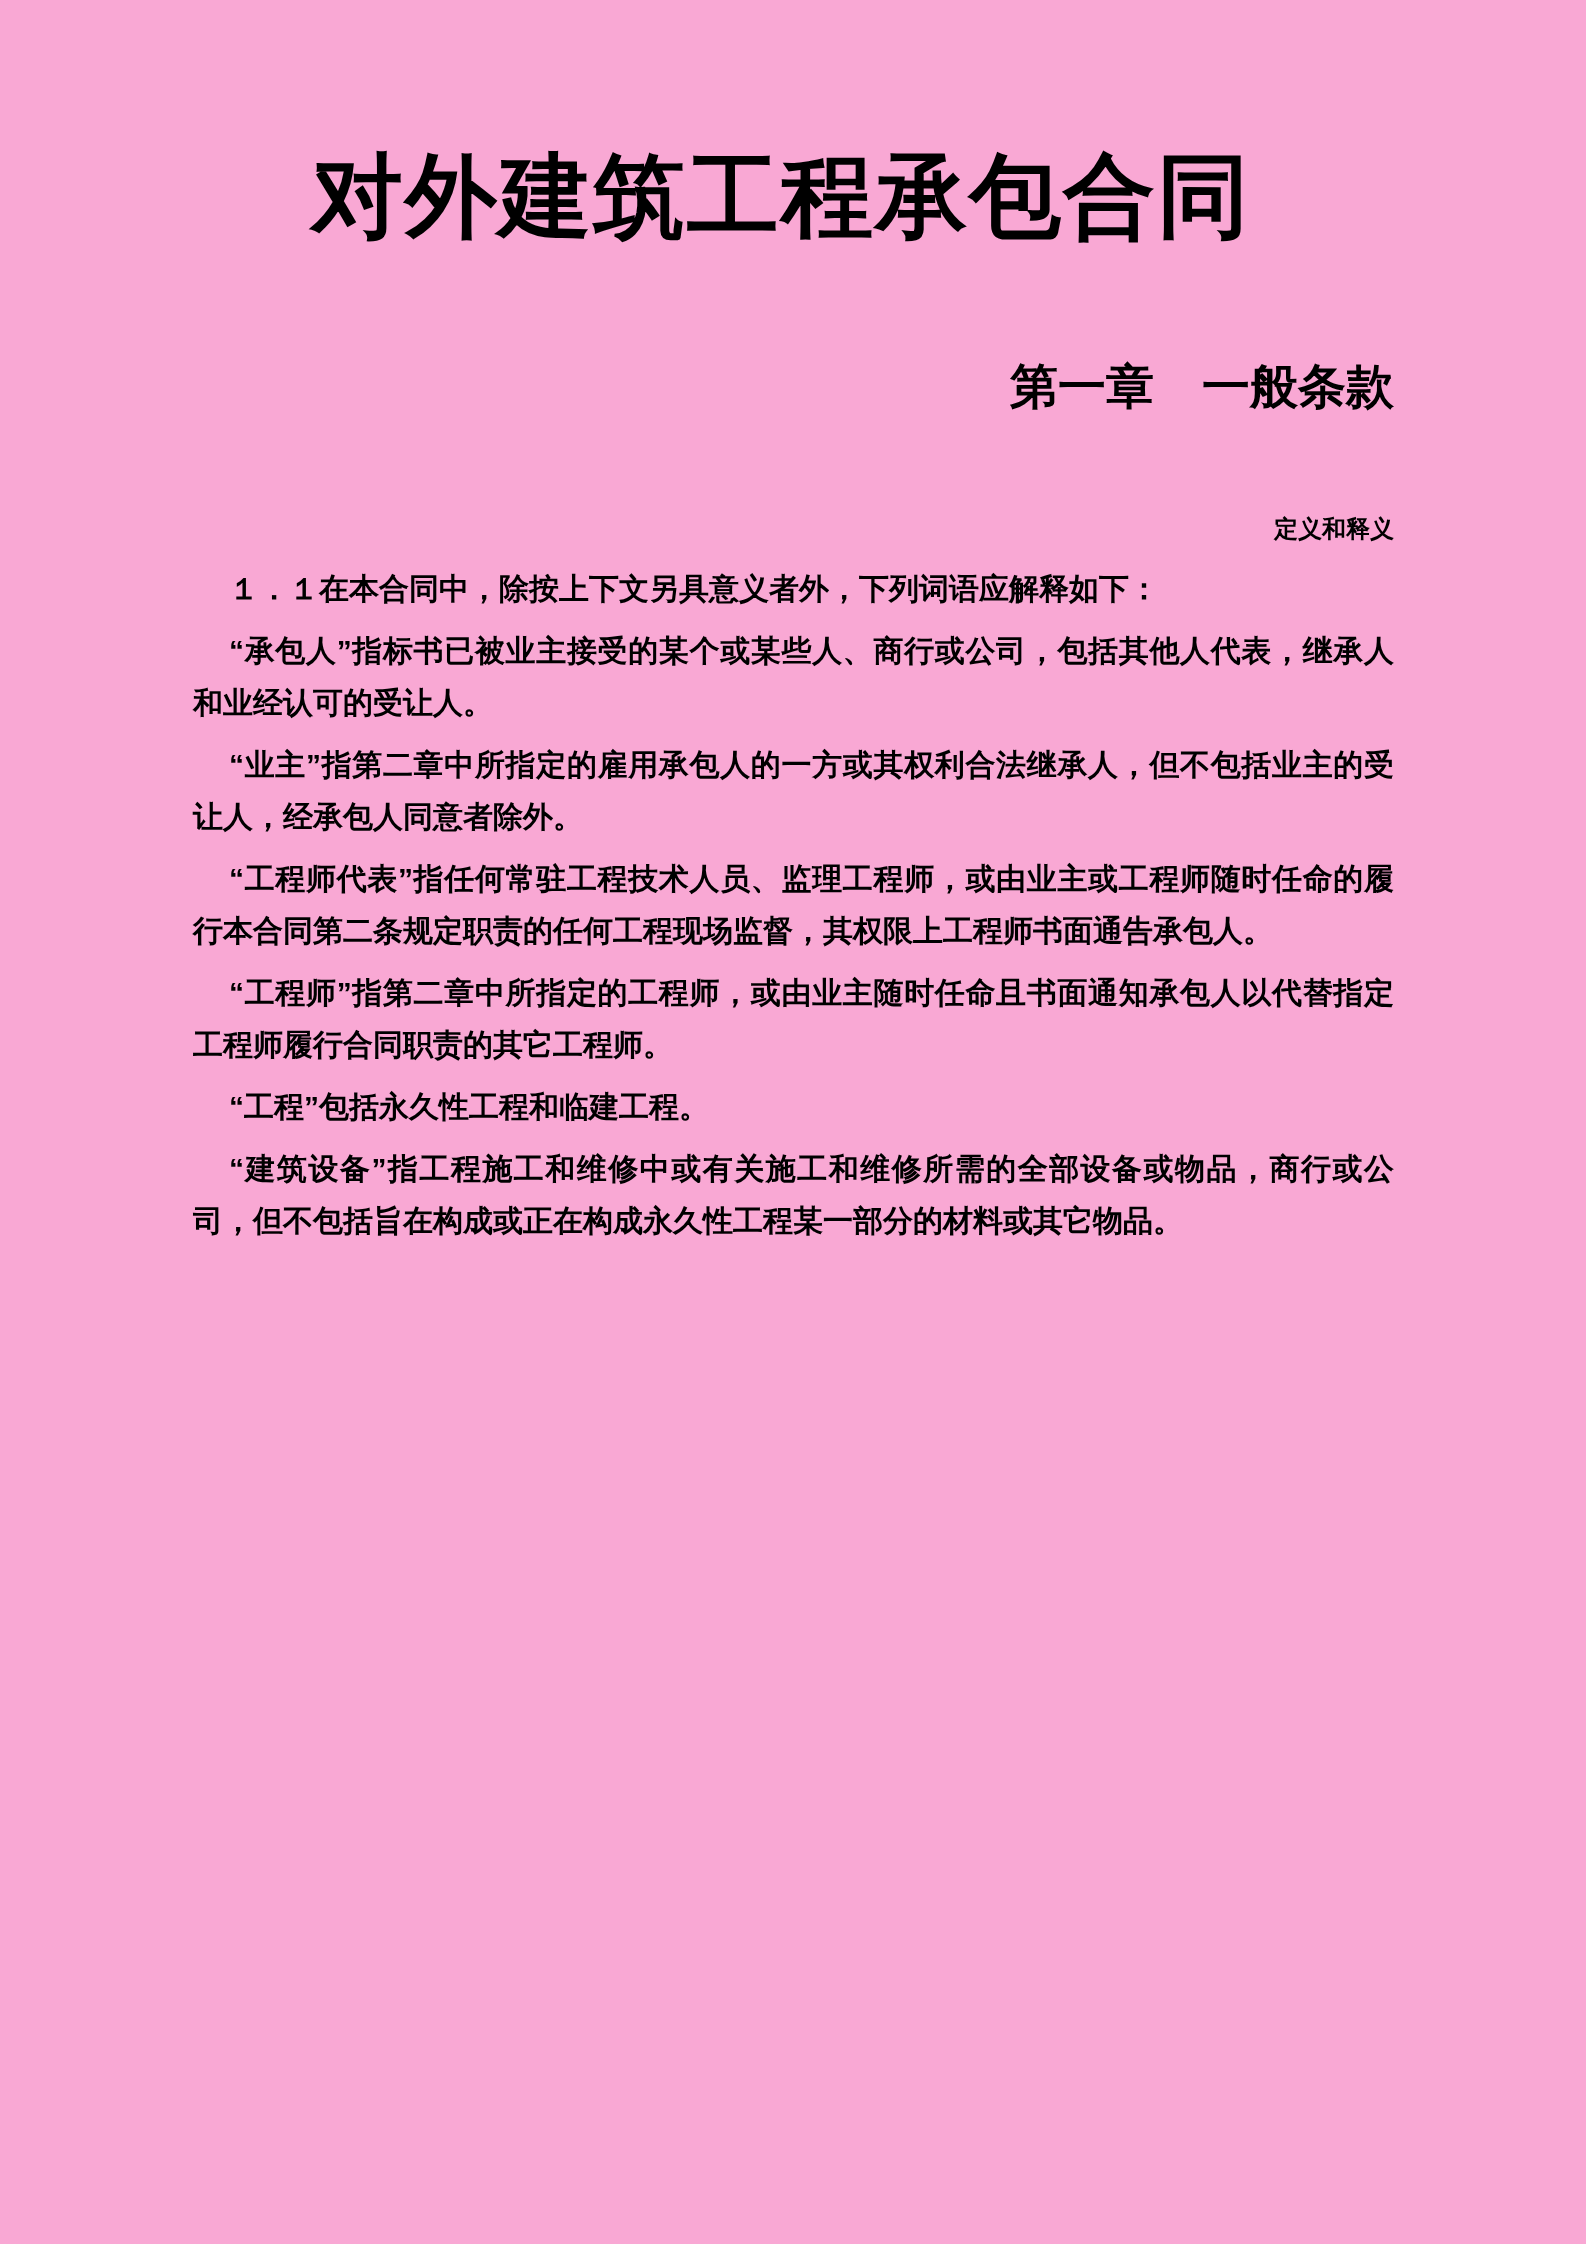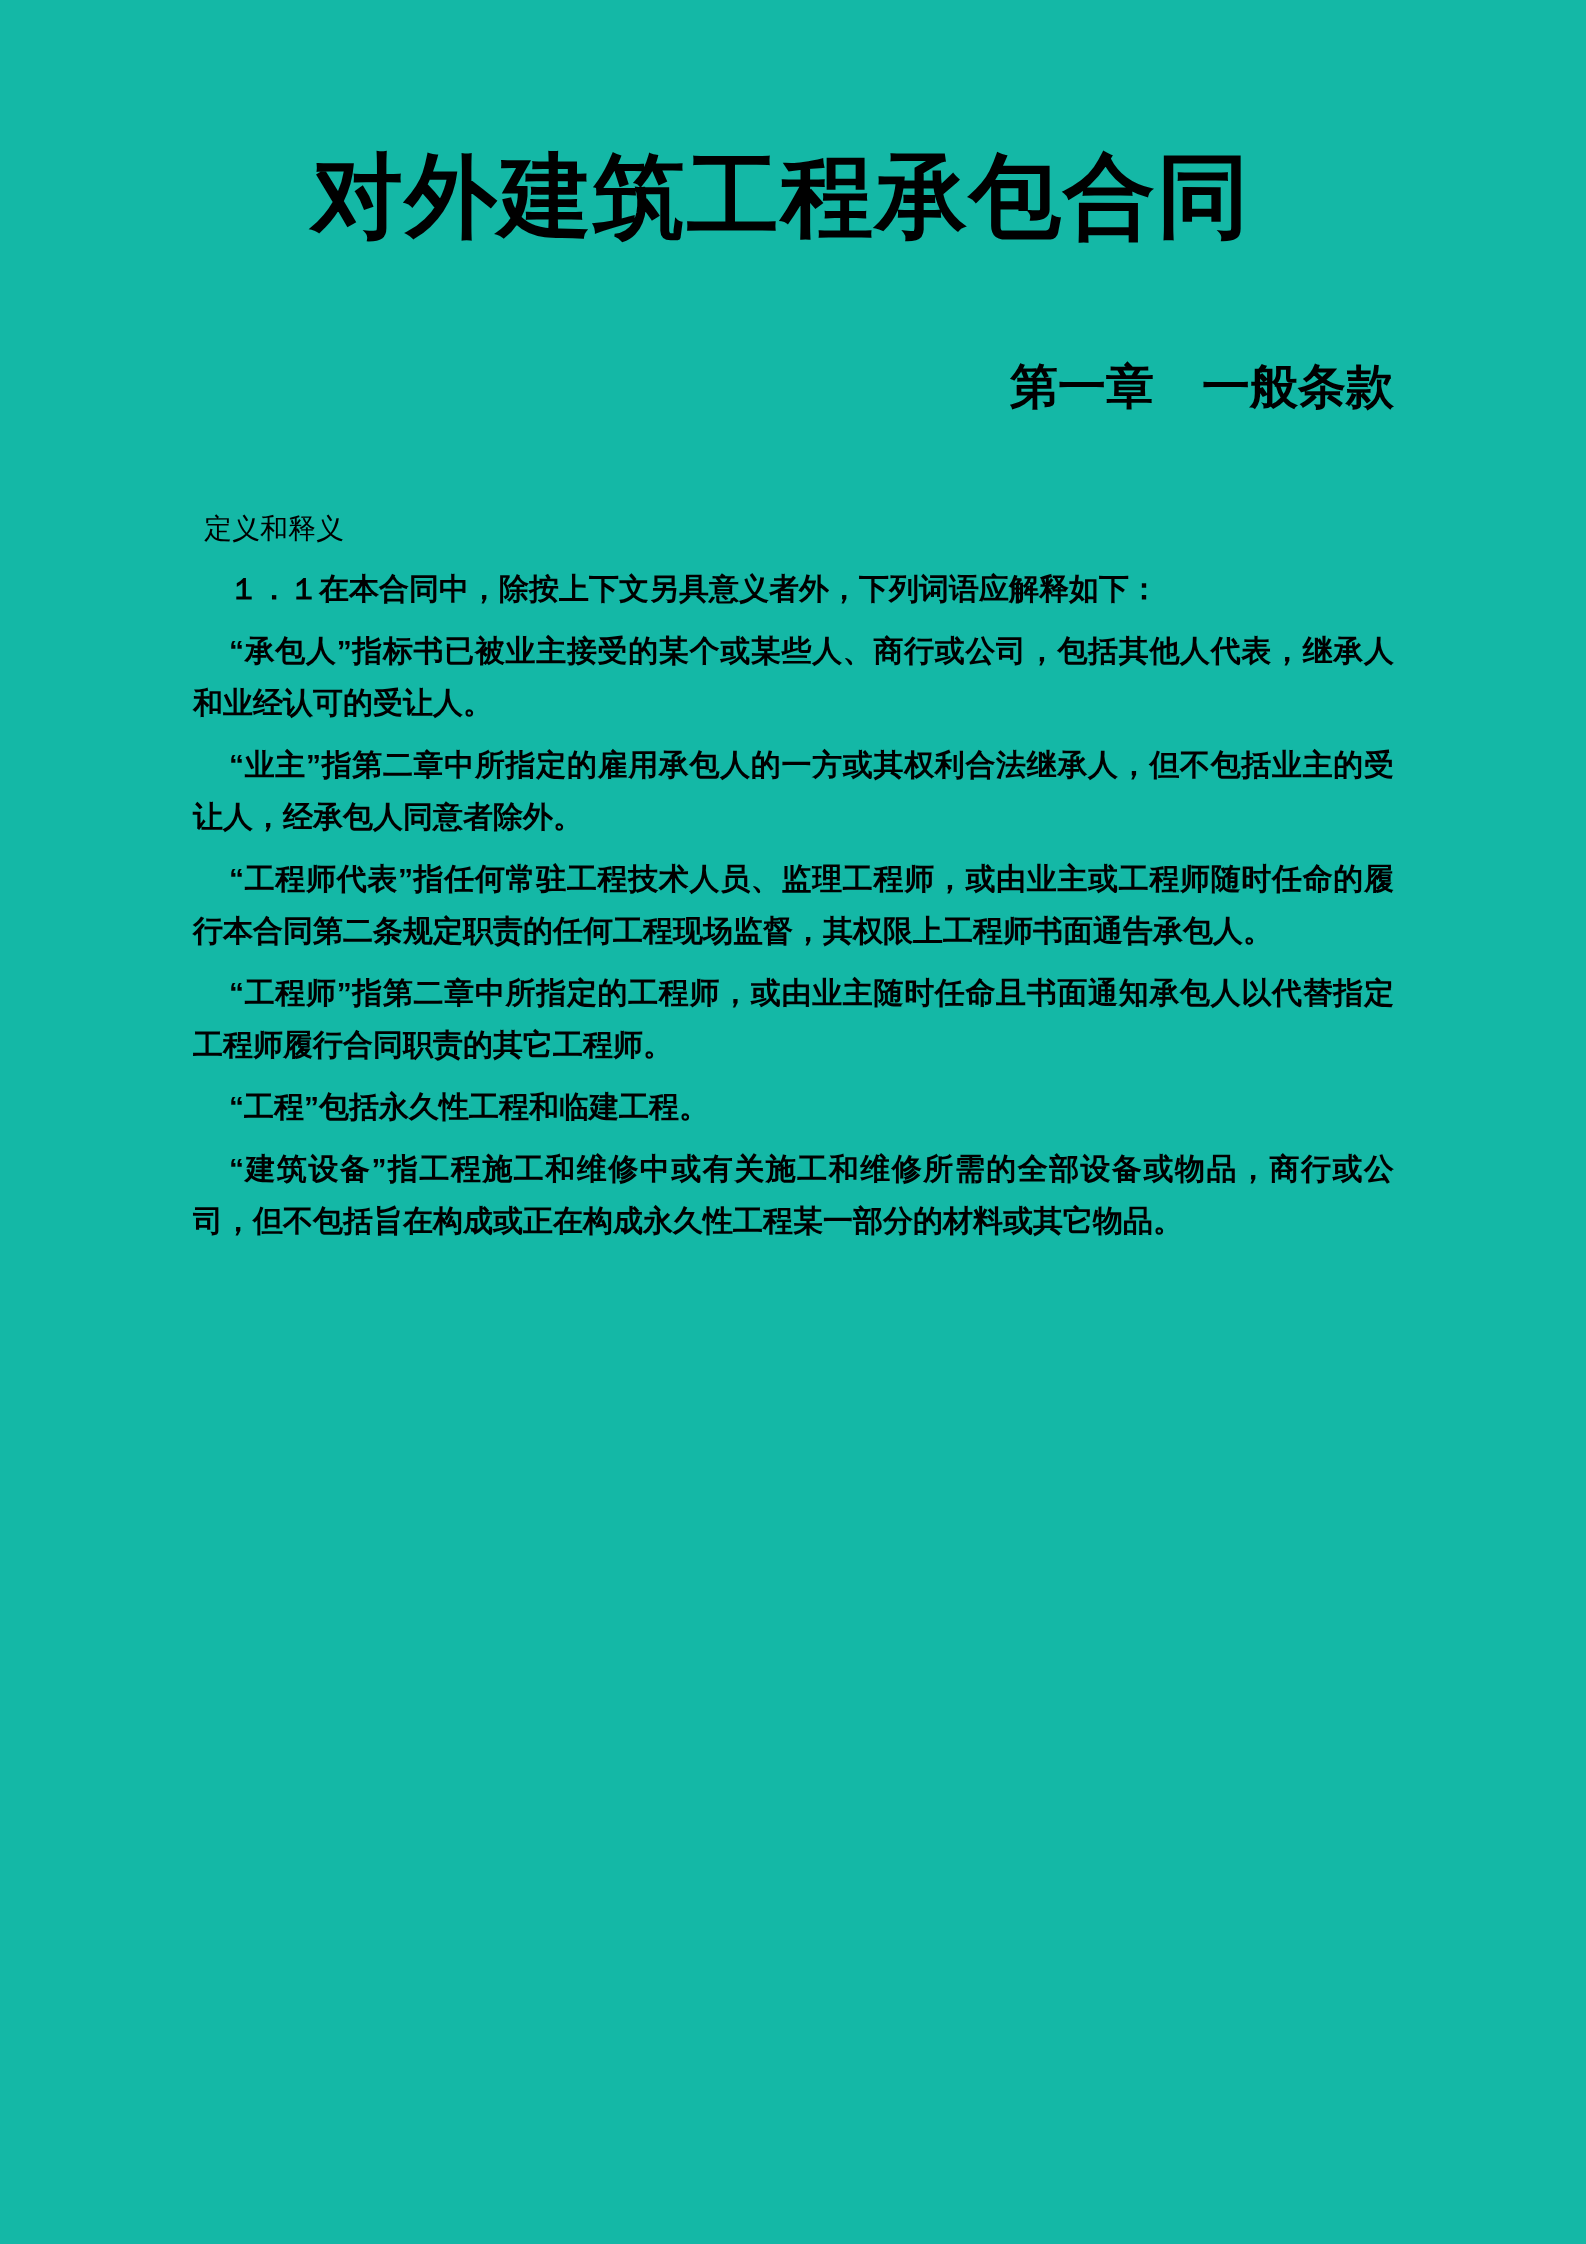--- a/index.html
+++ b/index.html
@@ -7,21 +7,21 @@
     background: #ffffff;
   }
   body {
     font-family: "Liberation Sans", sans-serif;
     color: #000000;
   }
   .page {
     position: relative;
     width: 1586px;
     height: 2244px;
-    background: #14b8a6;
+    background: #f9a8d4;
     padding: 148px 192px 0 168px;
     overflow: hidden;
   }
   .doc-title {
     font-size: 92px;
     font-weight: bold;
     text-align: center;
     letter-spacing: 2px;
     line-height: 1.05;
     margin-bottom: 116px;
@@ -35,25 +35,25 @@
     margin-bottom: 90px;
     white-space: nowrap;
   }
   .doc-body {
     font-size: 30px;
     font-weight: bold;
     line-height: 52px;
     text-align: justify;
   }
   .section-heading {
-    font-size: 28px;
-    font-weight: normal;
+    font-size: 24px;
+    font-weight: bold;
     text-indent: 36px;
     margin-bottom: 8px;
-    text-align: left;
+    text-align: right;
   }
   .para {
     text-indent: 36px;
     margin-bottom: 10px;
     margin-left: 25px;
   }
 </style>
 </head>
 <body>
 

